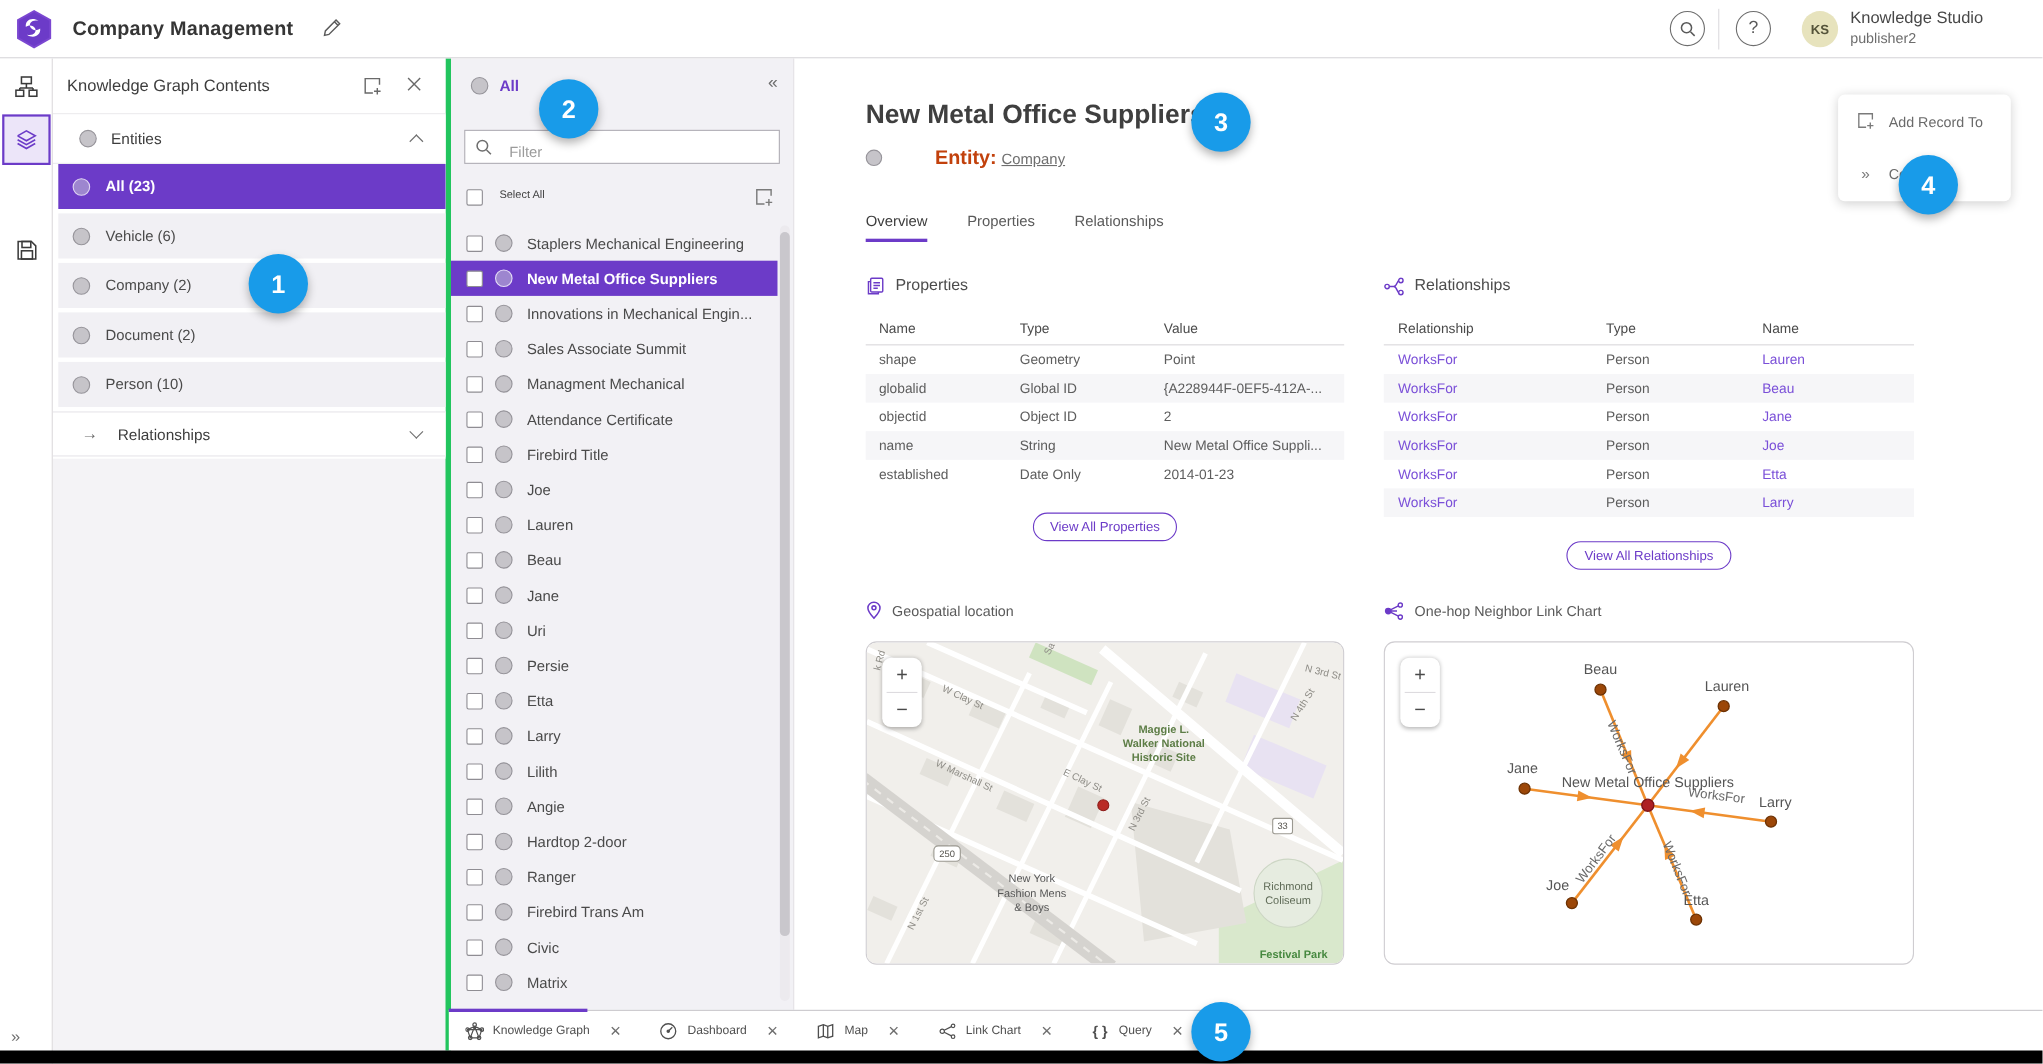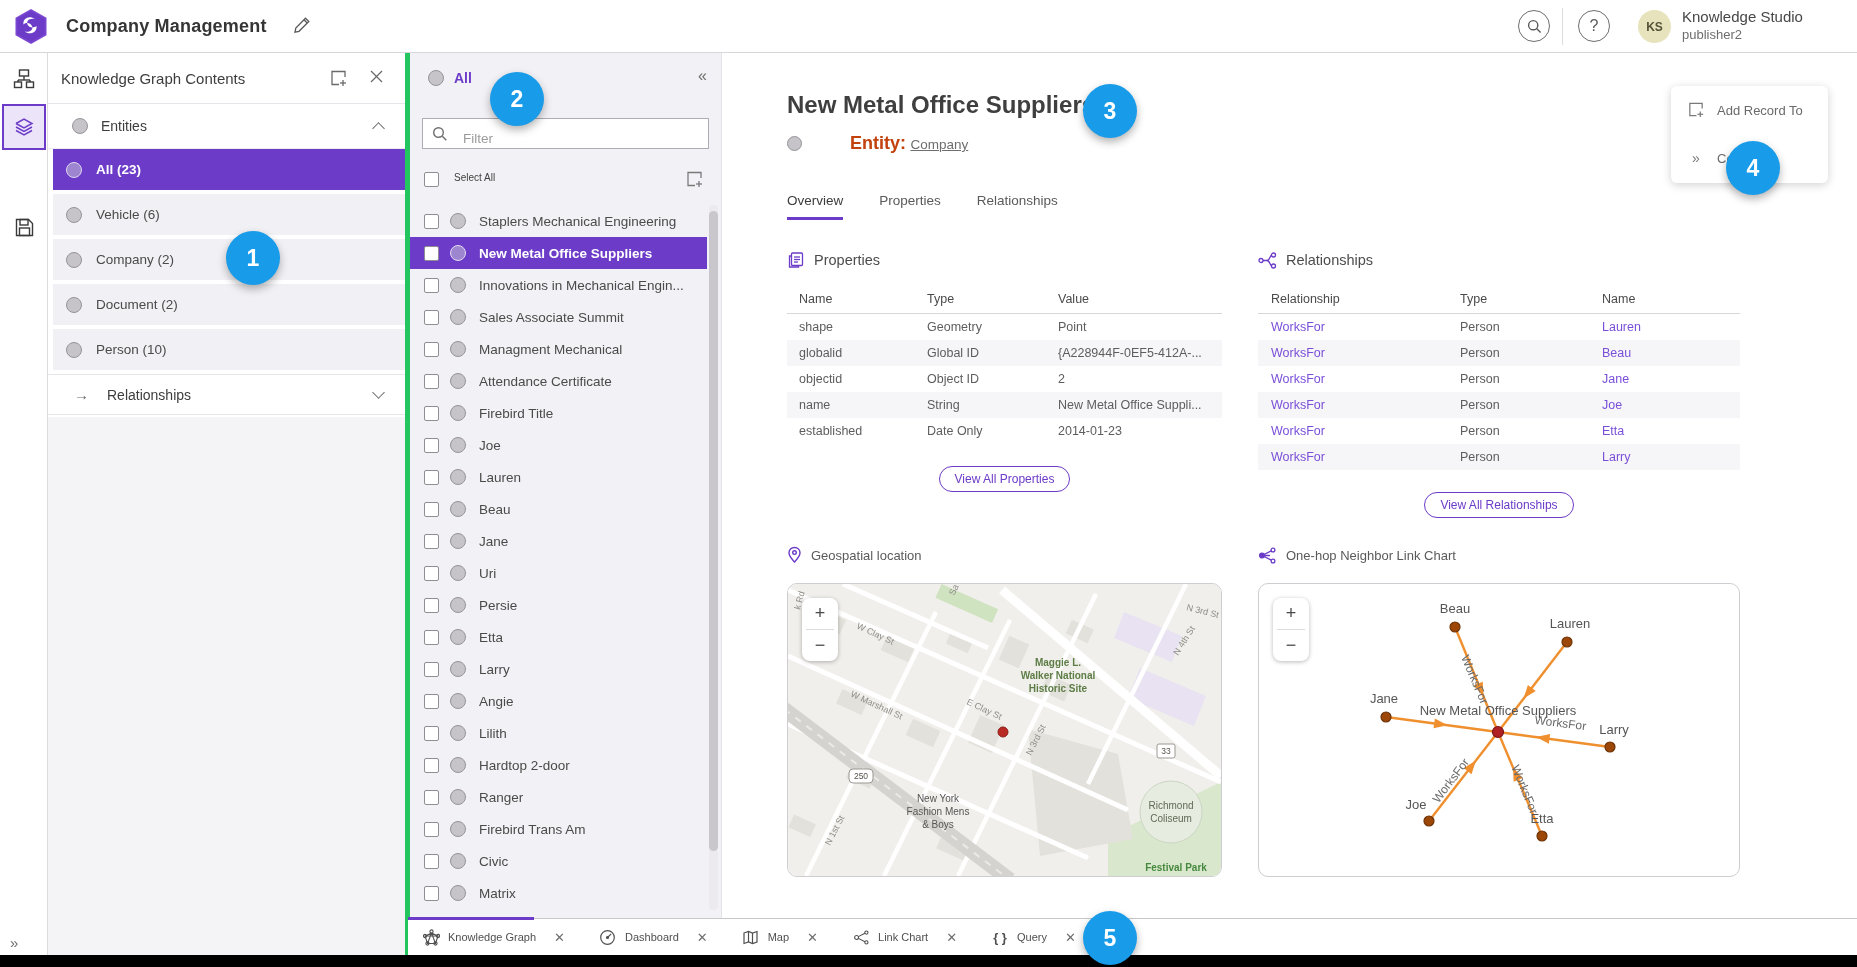--- a/index.html
+++ b/index.html
@@ -341,26 +341,26 @@
         <div class="lbl">Etta</div>
       </div>
       <div class="item-row">
         <div class="cb"></div>
         <div class="circ"></div>
         <div class="lbl">Larry</div>
       </div>
       <div class="item-row">
         <div class="cb"></div>
         <div class="circ"></div>
+        <div class="lbl">Lilith</div>
+      </div>
+      <div class="item-row">
+        <div class="cb"></div>
+        <div class="circ"></div>
         <div class="lbl">Angie</div>
-      </div>
-      <div class="item-row">
-        <div class="cb"></div>
-        <div class="circ"></div>
-        <div class="lbl">Lilith</div>
       </div>
       <div class="item-row">
         <div class="cb"></div>
         <div class="circ"></div>
         <div class="lbl">Hardtop 2-door</div>
       </div>
       <div class="item-row">
         <div class="cb"></div>
         <div class="circ"></div>
         <div class="lbl">Ranger</div>

